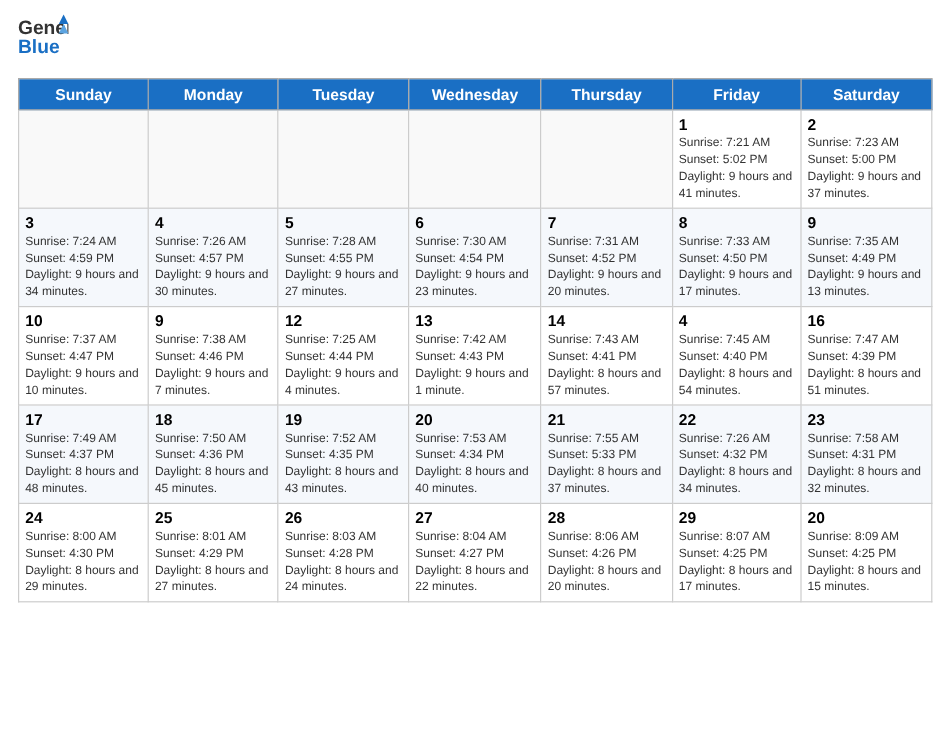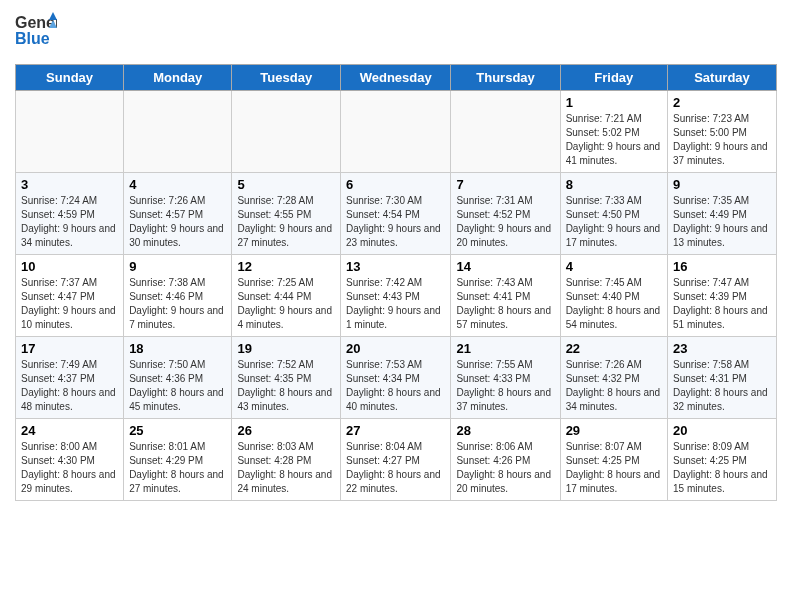--- a/index.html
+++ b/index.html
@@ -241,21 +241,21 @@
           </td>
           <td>
             <span class="day-number">20</span>
             <div class="day-info">Sunrise: 7:53 AM
 Sunset: 4:34 PM
 Daylight: 8 hours and 40 minutes.</div>
           </td>
           <td>
             <span class="day-number">21</span>
             <div class="day-info">Sunrise: 7:55 AM
-Sunset: 4:33 PM
+Sunset: 5:33 PM
 Daylight: 8 hours and 37 minutes.</div>
           </td>
           <td>
             <span class="day-number">22</span>
             <div class="day-info">Sunrise: 7:26 AM
 Sunset: 4:32 PM
 Daylight: 8 hours and 34 minutes.</div>
           </td>
           <td>
             <span class="day-number">23</span>

